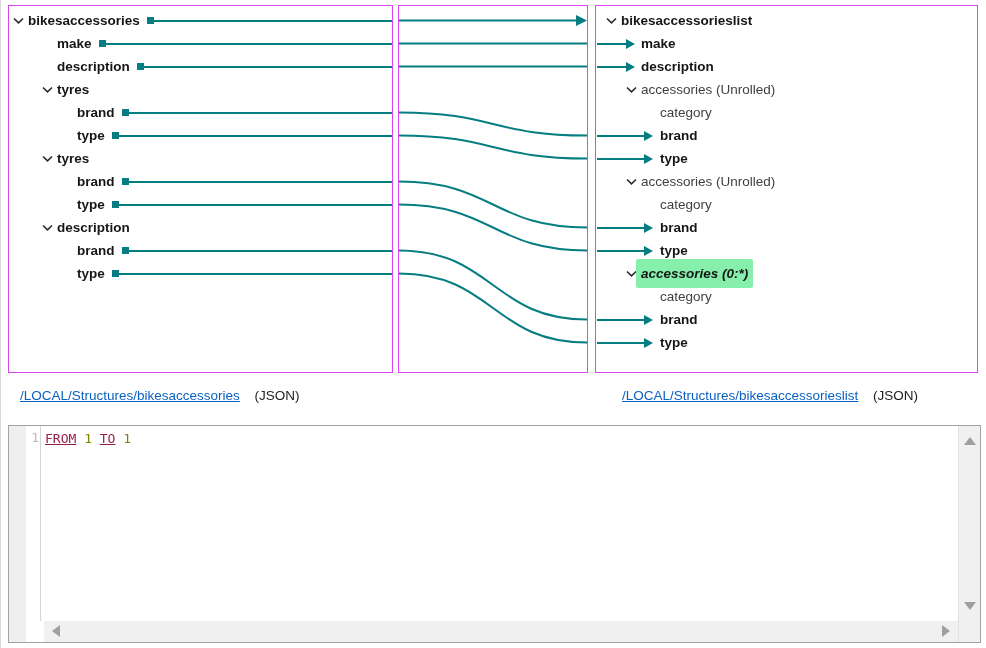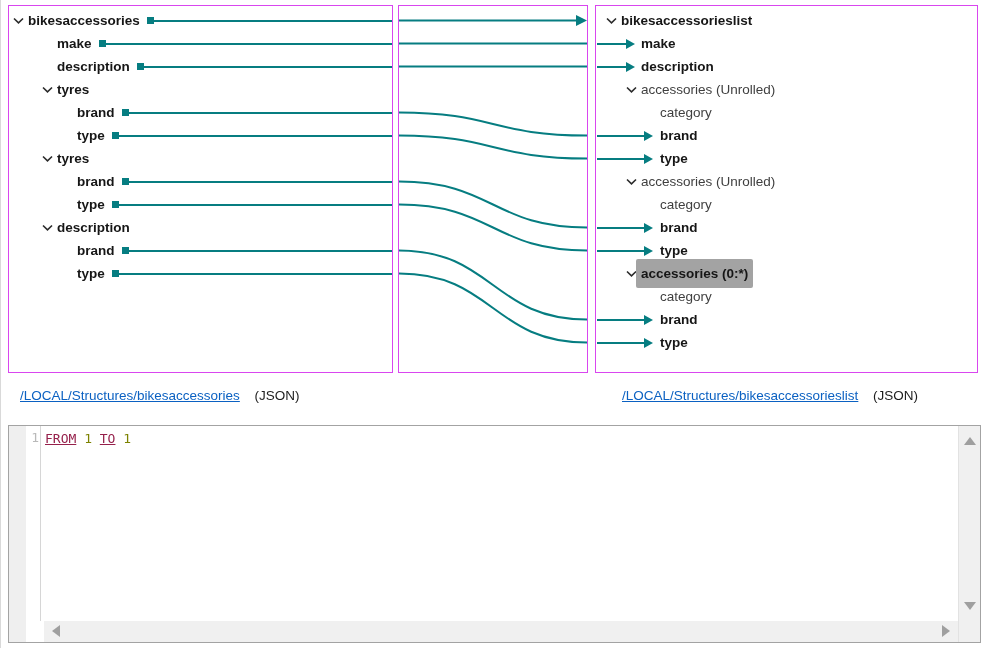--- a/index.html
+++ b/index.html
@@ -15,21 +15,21 @@
            border:1px solid #d946ef; }
   .panel.src { left:8px;  width:385px; }
   .panel.map { left:398px; width:190px; }
   .panel.tgt { left:595px; width:383px; }
 
   .tree { position:absolute; inset:0; padding-top:3px; overflow:hidden; }
   .trow { height:23px; display:flex; align-items:center; position:relative;
           white-space:nowrap; font-size:13.5px; color:#3f3f3f; cursor:default; }
   .trow .label { line-height:15px; }
   .trow.bold .label { font-weight:700; color:#161616; }
-  .label.hl { background:#a3a3a3; padding:7px 5px; margin-left:-5px; border-radius:2px; }
+  .label.hl { background:#86efac; padding:7px 5px; margin-left:-5px; border-radius:2px;font-style:italic; }
 
   .chev { width:19px; flex:0 0 19px; display:flex; align-items:center; justify-content:center; }
 
   
   .conn { flex:1; display:flex; align-items:center; margin-left:7px; min-width:10px; }
   .conn .sq   { width:7px; height:7px; background:var(--teal,#067d81); flex:0 0 7px; }
   .conn .wire { flex:1; height:2px; background:var(--teal,#067d81); }
 
   
   .in-arrow { position:absolute; left:1px; top:50%; transform:translateY(-50%);

